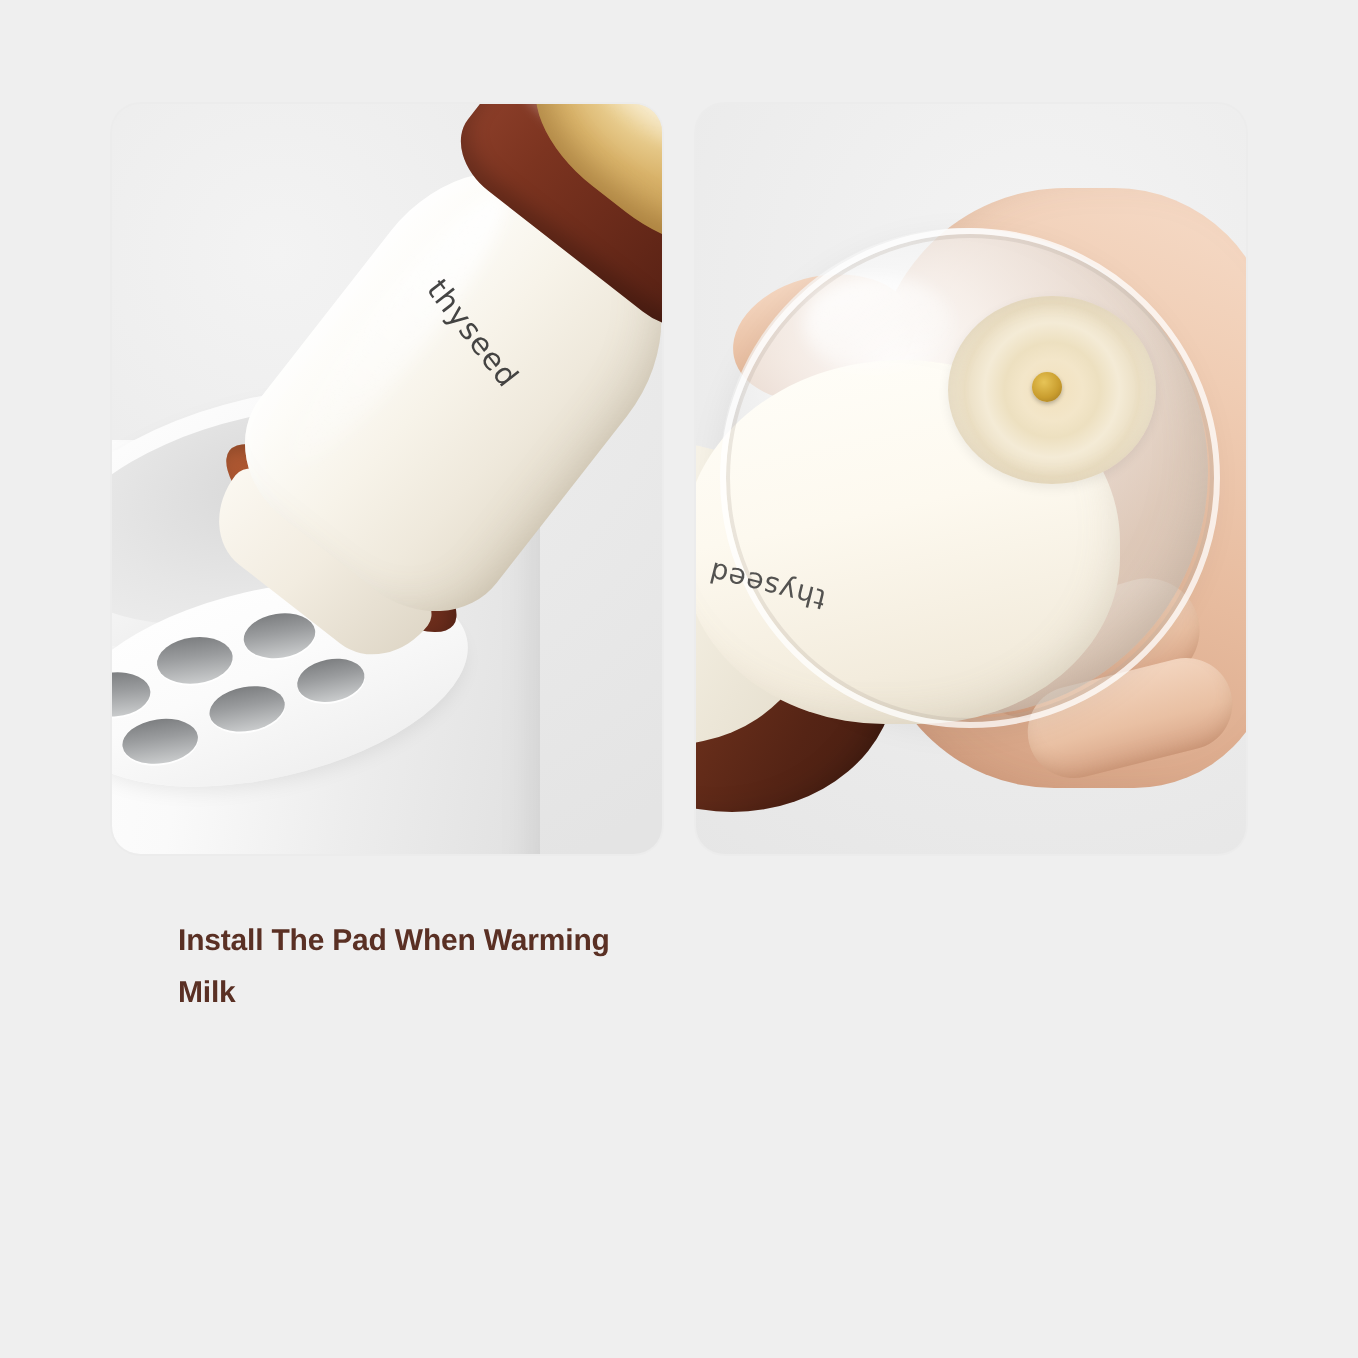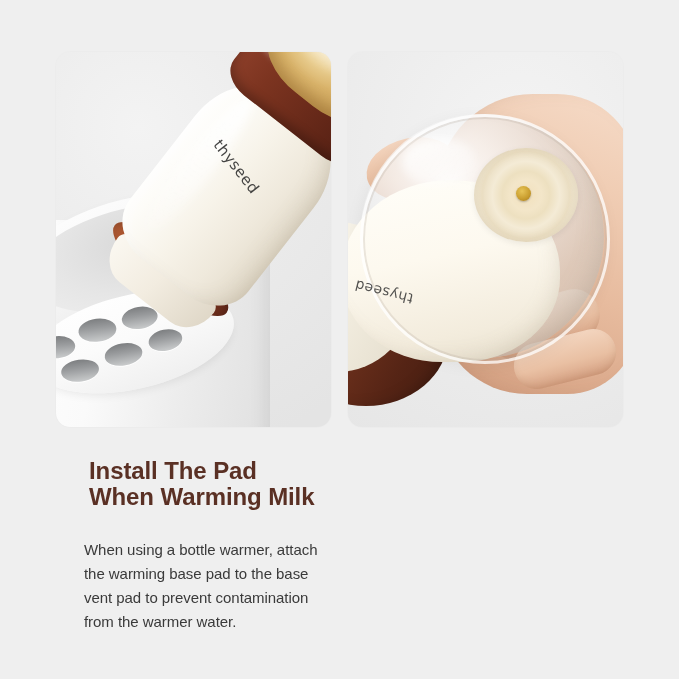--- a/index.html
+++ b/index.html
@@ -398,21 +398,21 @@
     width: 567px;
     display: flex;
     justify-content: space-between;
   }
   .text-col {
     width: 262px;
   }
   .feature-title {
     margin: 0;
     padding: 0 0 0 33px;
-    font-size: 24px;
+    font-size: 15px;
     font-weight: bold;
     line-height: 26px;
     letter-spacing: -0.1px;
     color: #5a3024;
   }
   .text-col.right .feature-title {
     padding-left: 17px;
   }
   .feature-desc {
     margin: 0;
@@ -486,19 +486,18 @@
 
       </div>
     </div>
 
   </div>
 
   <div class="text-row">
 
     <div class="text-col left">
       <h2 class="feature-title">Install The Pad When Warming Milk</h2>
-      <p class="feature-desc">When using a bottle warmer, attach the warming base pad to the base vent pad to prevent contamination from the warmer water.</p>
     </div>
 
 
   </div>
 
 </div>
 
 </body></html>

